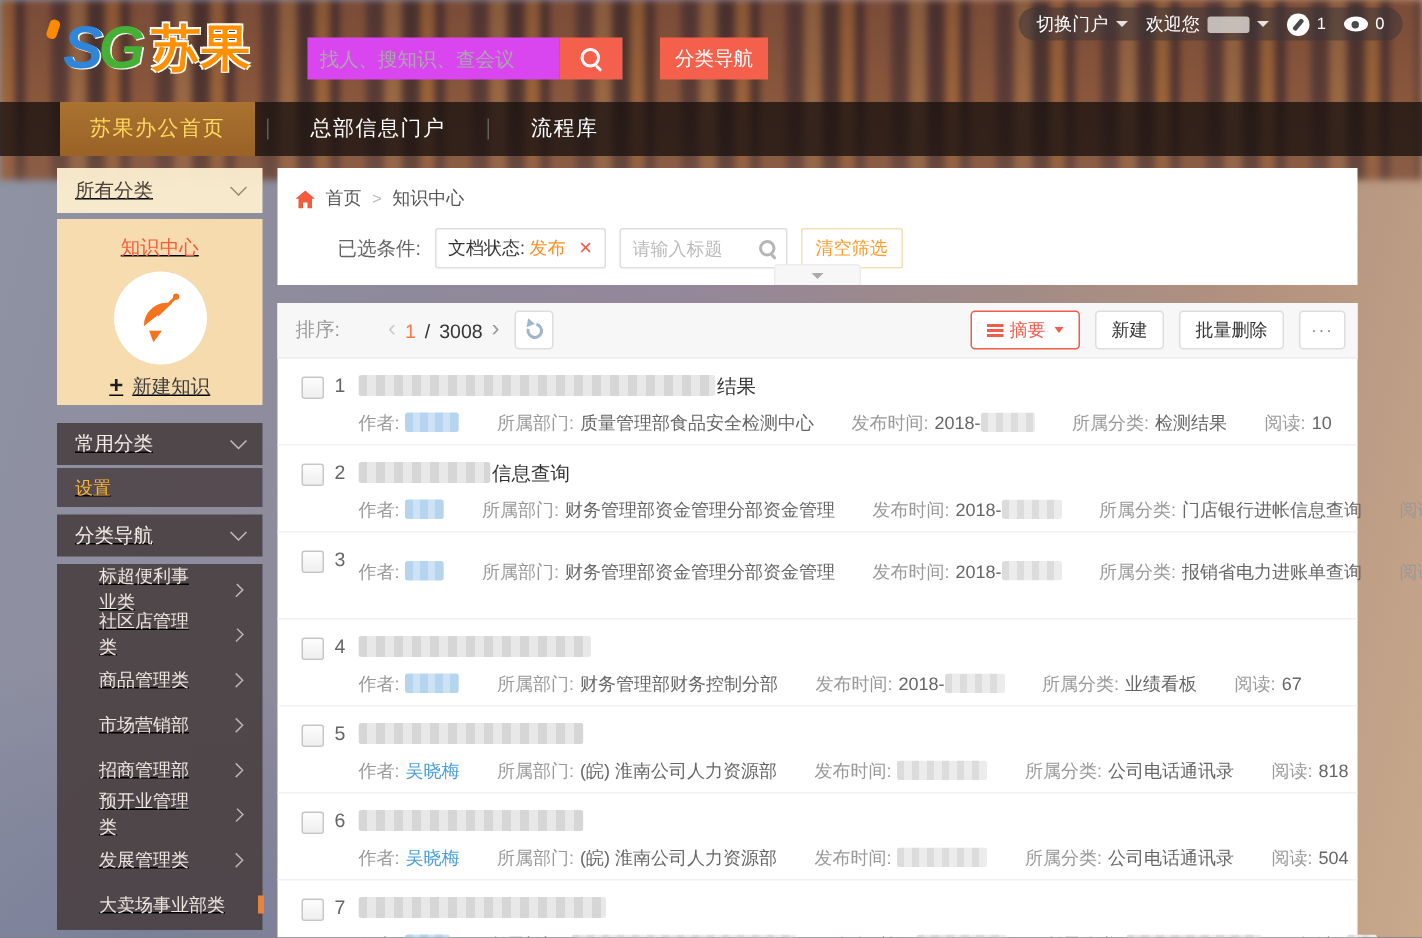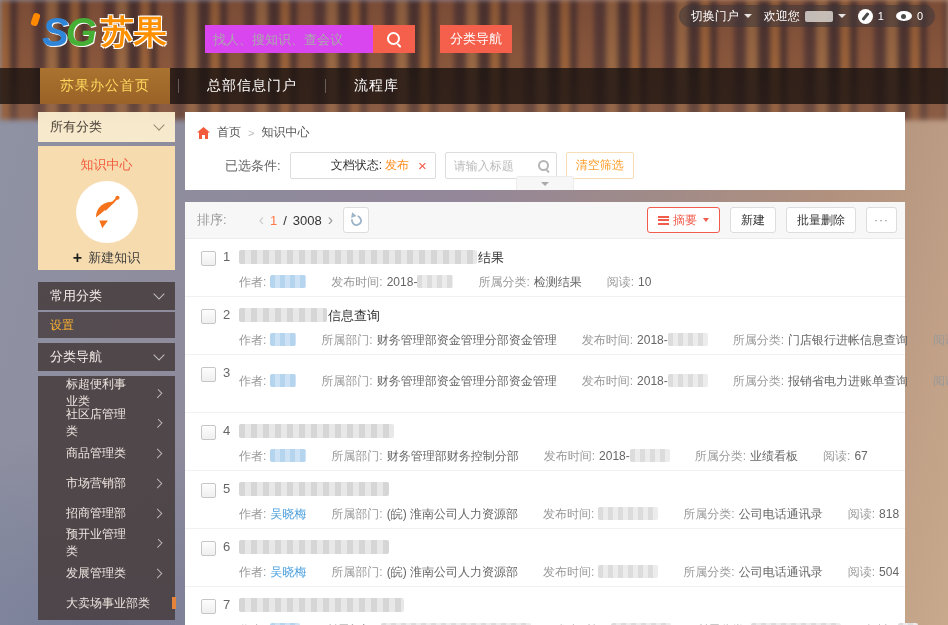--- a/index.html
+++ b/index.html
@@ -60,21 +60,21 @@
   .pill-count{color:#fff;font-size:11px;}
 
   
   .mainnav{position:absolute;left:0;top:68px;right:0;height:36px;background:rgba(26,18,16,.78);}
   .nav-tabs{display:flex;align-items:stretch;height:100%;padding-left:40px;}
   .nav-tab{display:flex;align-items:center;padding:0 20px;color:#fff;font-size:14px;letter-spacing:1px;cursor:pointer;}
   .nav-tab.active{background:linear-gradient(180deg,#aa7330,#9a6226);color:#ffd95e;}
   .nav-divider{width:1px;height:14px;background:rgba(255,255,255,.28);align-self:center;margin:0 8px;}
 
   
-  .sidebar{position:absolute;left:38px;top:112px;width:137px;bottom:16px;}
+  .sidebar{position:absolute;left:38px;top:112px;width:137px;bottom:16px;text-decoration:underline;}
   .sb-head{height:30px;display:flex;align-items:center;justify-content:space-between;
     padding:0 12px;font-size:13px;cursor:pointer;}
   .sb-head.cream{background:rgba(250,236,206,.96);color:#4a4038;}
   .sb-head.dark{background:rgba(72,61,63,.88);color:#f4eeea;height:28px;}
   .mt12{margin-top:12px;}.mt5{margin-top:5px;}
   .chev-d{width:7px;height:7px;border-right:1.5px solid #9a8b74;border-bottom:1.5px solid #9a8b74;
     transform:rotate(45deg);margin-top:-4px;}
   .chev-d.light{border-color:rgba(255,255,255,.65);}
   .kcard{margin-top:4px;background:rgba(250,222,176,.97);height:114px;padding-top:10px;text-align:center;}
   .kcard-title{color:#f25c3c;font-size:13px;}
@@ -97,21 +97,21 @@
   .content{position:absolute;left:185px;top:112px;width:720px;height:513px;}
   .panel{background:#fff;}
   .filter-panel{position:relative;height:78px;}
   .breadcrumb{display:flex;align-items:center;gap:7px;padding:12px 0 0 12px;font-size:12px;color:#555;}
   .crumb{cursor:pointer;}
   .crumb-sep{color:#bbb;font-size:11px;}
   .filter-row{display:flex;align-items:center;margin:11px 0 0 40px;gap:9px;font-size:12px;}
   .filter-label{color:#666;font-size:13px;}
   .chip{display:inline-flex;align-items:center;height:25px;border:1px solid #ddd;border-radius:2px;
     padding:0 8px;background:#fff;}
-  .chip-key{color:#333;margin-left:32px;}
+  .chip-key{color:#333;}
   .chip-val{color:#ff8f23;margin-left:3px;}
   .chip-close{color:#f25c4c;margin-left:9px;font-size:15px;line-height:1;cursor:pointer;}
   .title-input-wrap{position:relative;display:inline-flex;align-items:center;}
   .title-input-wrap input{box-sizing:border-box;width:112px;height:27px;border:1px solid #ddd;
     border-radius:2px;padding:0 37px 0 8px;font-size:12px;color:#333;outline:none;font-family:inherit;}
   .title-input-wrap input::placeholder{color:#bbb;}
   .title-input-wrap .mag{position:absolute;right:7px;}
   .clear-btn{height:27px;padding:0 9px;border:1px solid #f5ddb5;background:#fff;color:#ff9d2b;
     font-size:12px;border-radius:2px;cursor:pointer;font-family:inherit;}
   .collapse-tab{position:absolute;left:50%;transform:translateX(-50%);bottom:0;width:56px;height:13px;
@@ -354,20 +354,23 @@
   <div class="krow">
     <span class="cbx"></span>
     <span class="kno">1</span>
     <div class="kmain">
       <div class="ktitle"><span class="redact" style="width: 238px;"></span>结果</div>
       <div class="kmeta">
         <span class="mgroup">
           <span class="mlabel">作者:</span><span class="mval m-author"><span class="redact blue" style="width: 36px;"></span></span>
         </span>
         <span class="mgroup">
+          <span class="mlabel">所属部门:</span><span class="mval m-dept">质量管理部食品安全检测中心</span>
+        </span>
+        <span class="mgroup">
           <span class="mlabel">发布时间:</span><span class="mval m-publish">2018-<span class="redact" style="width: 36px;"></span></span>
         </span>
         <span class="mgroup">
           <span class="mlabel">所属分类:</span><span class="mval m-category">检测结果</span>
         </span>
         <span class="mgroup">
           <span class="mlabel">阅读:</span><span class="mval m-reads">10</span>
         </span>
       </div>
     </div>

